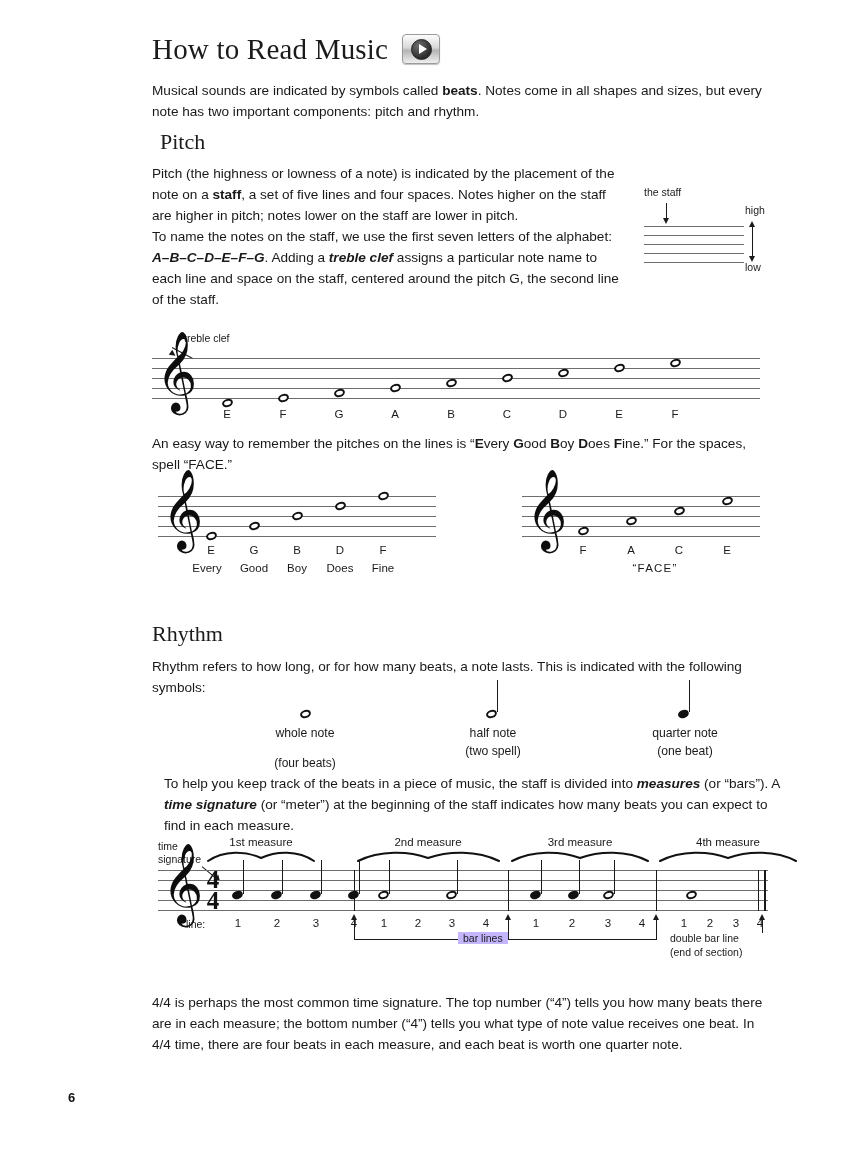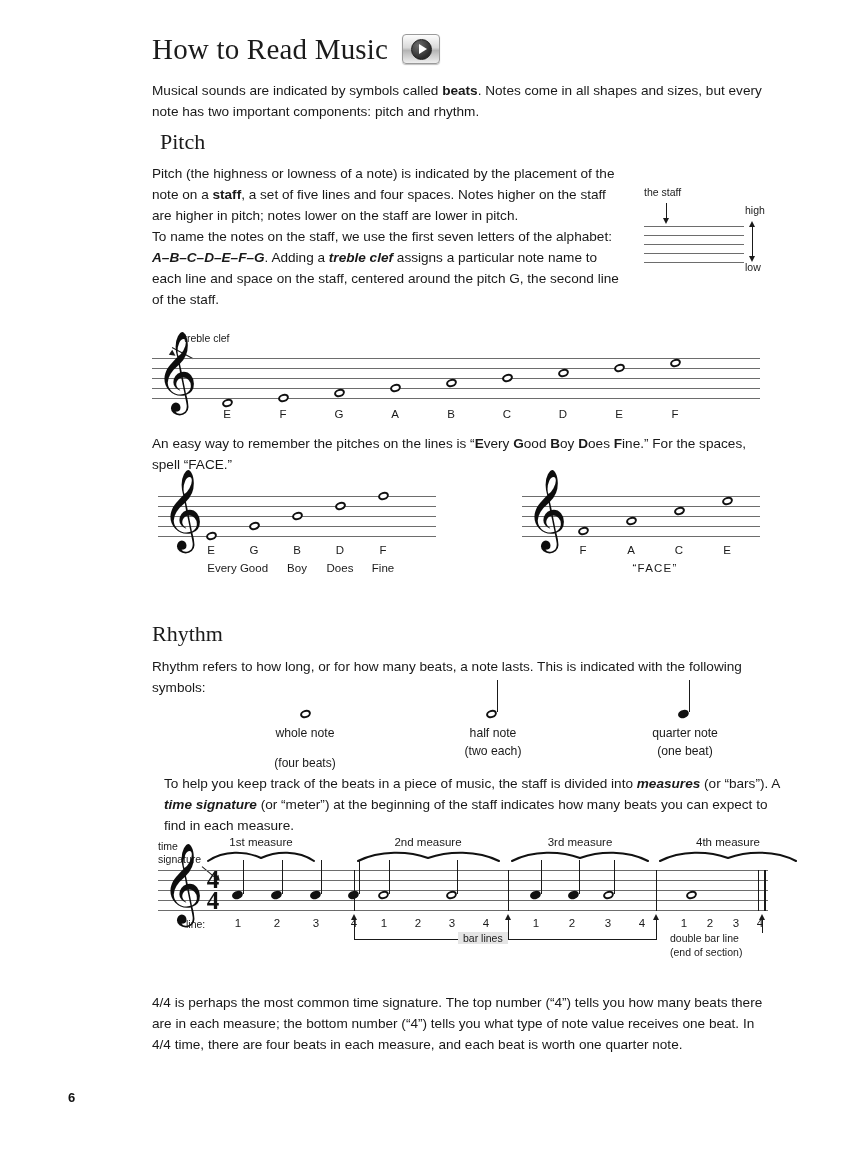--- a/index.html
+++ b/index.html
@@ -206,21 +206,21 @@
     <div class="nh-whole" style="left:134px; top:24px;"></div>
     <div class="nh-whole" style="left:177px; top:14px;"></div>
     <div class="nh-whole" style="left:220px; top:4px;"></div>
 
     <div class="lbl" style="left:38px;  top:56px; width:30px;">E</div>
     <div class="lbl" style="left:81px;  top:56px; width:30px;">G</div>
     <div class="lbl" style="left:124px; top:56px; width:30px;">B</div>
     <div class="lbl" style="left:167px; top:56px; width:30px;">D</div>
     <div class="lbl" style="left:210px; top:56px; width:30px;">F</div>
 
-    <div class="lbl" style="left:39px;  top:74px; width:50px;">Every</div>
+    <div class="lbl" style="left:24px;  top:74px; width:50px;">Every</div>
     <div class="lbl" style="left:71px;  top:74px; width:50px;">Good</div>
     <div class="lbl" style="left:114px; top:74px; width:50px;">Boy</div>
     <div class="lbl" style="left:157px; top:74px; width:50px;">Does</div>
     <div class="lbl" style="left:200px; top:74px; width:50px;">Fine</div>
   </div>
 
   <div class="staff" style="left:522px; top:488px; width:240px; height:80px;">
     <div class="sline" style="left:0px; top:8px;  width:238px;"></div>
     <div class="sline" style="left:0px; top:18px; width:238px;"></div>
     <div class="sline" style="left:0px; top:28px; width:238px;"></div>
@@ -249,21 +249,21 @@
   <div class="staff" style="left:250px; top:700px; width:110px; height:60px;">
     <div class="nh-whole" style="left:50px; top:10px;"></div>
     <div class="lbl" style="left:0px; top:26px; width:110px; font-size:12.2px;">whole note</div>
     <div class="lbl" style="left:0px; top:56px; width:110px; font-size:12px;">(four beats)</div>
   </div>
 
   <div class="staff" style="left:438px; top:700px; width:110px; height:60px;">
     <div class="nh-half" style="left:48px; top:10px;"></div>
     <div class="stem" style="left:58.5px; top:-20px; height:32px;"></div>
     <div class="lbl" style="left:0px; top:26px; width:110px; font-size:12.2px;">half note</div>
-    <div class="lbl" style="left:0px; top:44px; width:110px; font-size:12.2px;">(two each)</div>
+    <div class="lbl" style="left:0px; top:44px; width:110px; font-size:12.2px;">(two spell)</div>
   </div>
 
   <div class="staff" style="left:630px; top:700px; width:110px; height:60px;">
     <div class="nh-filled" style="left:48px; top:10px;"></div>
     <div class="stem" style="left:58.5px; top:-20px; height:32px;"></div>
     <div class="lbl" style="left:0px; top:26px; width:110px; font-size:12.2px;">quarter note</div>
     <div class="lbl" style="left:0px; top:44px; width:110px; font-size:12.2px;">(one beat)</div>
   </div>
 
   <div class="para" style="left:152px; top:773px; width:620px;margin-left:12px;">
@@ -356,21 +356,21 @@
     <div class="lbl" style="left:564px; top:79px; width:28px;">3</div>
     <div class="lbl" style="left:588px; top:79px; width:28px;">4</div>
 
     <div class="arrow-head-up" style="left:193px; top:76px;"></div>
     <div class="arrow-line" style="left:195.8px; top:81px; width:1.1px; height:21px;"></div>
     <div class="arrow-head-up" style="left:347px; top:76px;"></div>
     <div class="arrow-line" style="left:349.8px; top:81px; width:1.1px; height:21px;"></div>
     <div class="arrow-head-up" style="left:495px; top:76px;"></div>
     <div class="arrow-line" style="left:497.8px; top:81px; width:1.1px; height:21px;"></div>
     <div class="arrow-line" style="left:196px; top:101px; width:302px; height:1.1px;"></div>
-    <div class="lbl-sm" style="left:300px; top:94px; background:#e5e5e5; padding:0 5px;">bar lines</div>
+    <div class="lbl-sm" style="left:300px; top:94px; background:#c4b5fd; padding:0 5px;">bar lines</div>
 
     <div class="arrow-head-up" style="left:601px; top:76px;"></div>
     <div class="arrow-line" style="left:603.8px; top:81px; width:1.1px; height:14px;"></div>
     <div class="lbl-sm" style="left:512px; top:94px;">double bar line</div>
     <div class="lbl-sm" style="left:512px; top:108px;">(end of section)</div>
   </div>
 
   <div class="para" style="left:152px; top:992px; width:620px;">4/4 is perhaps the most common time signature. The top number (“4”) tells you how many beats there are in each measure; the bottom number (“4”) tells you what type of note value receives one beat. In 4/4 time, there are four beats in each measure, and each beat is worth one quarter note.</div>
 
   <div class="page-num">6</div>

